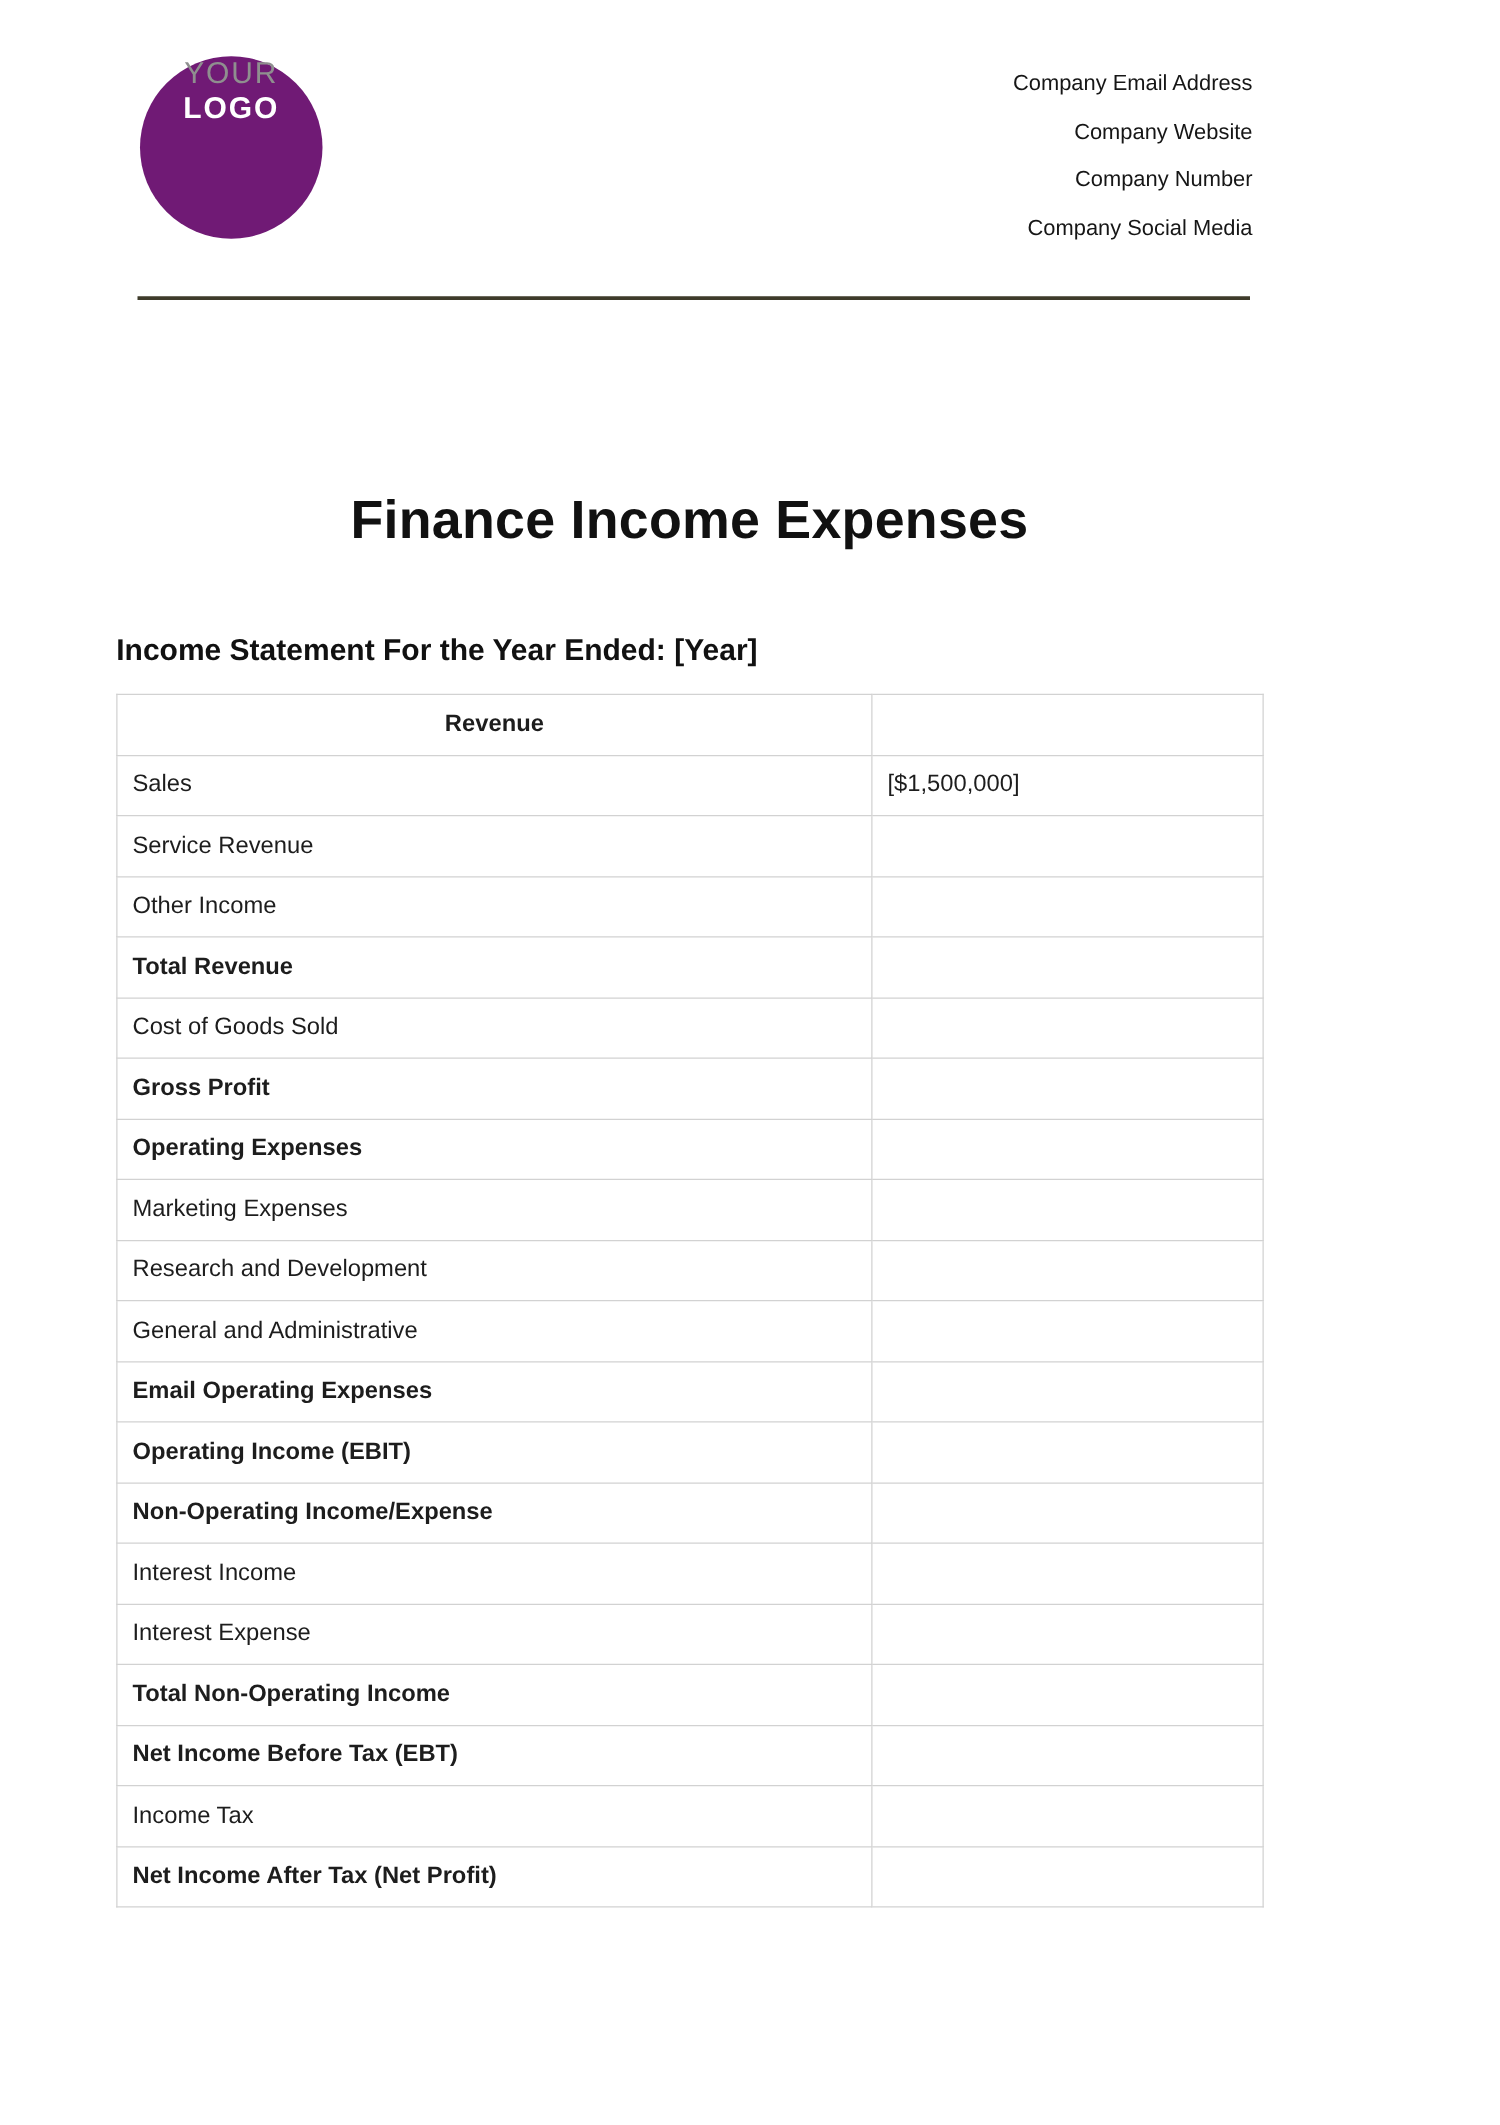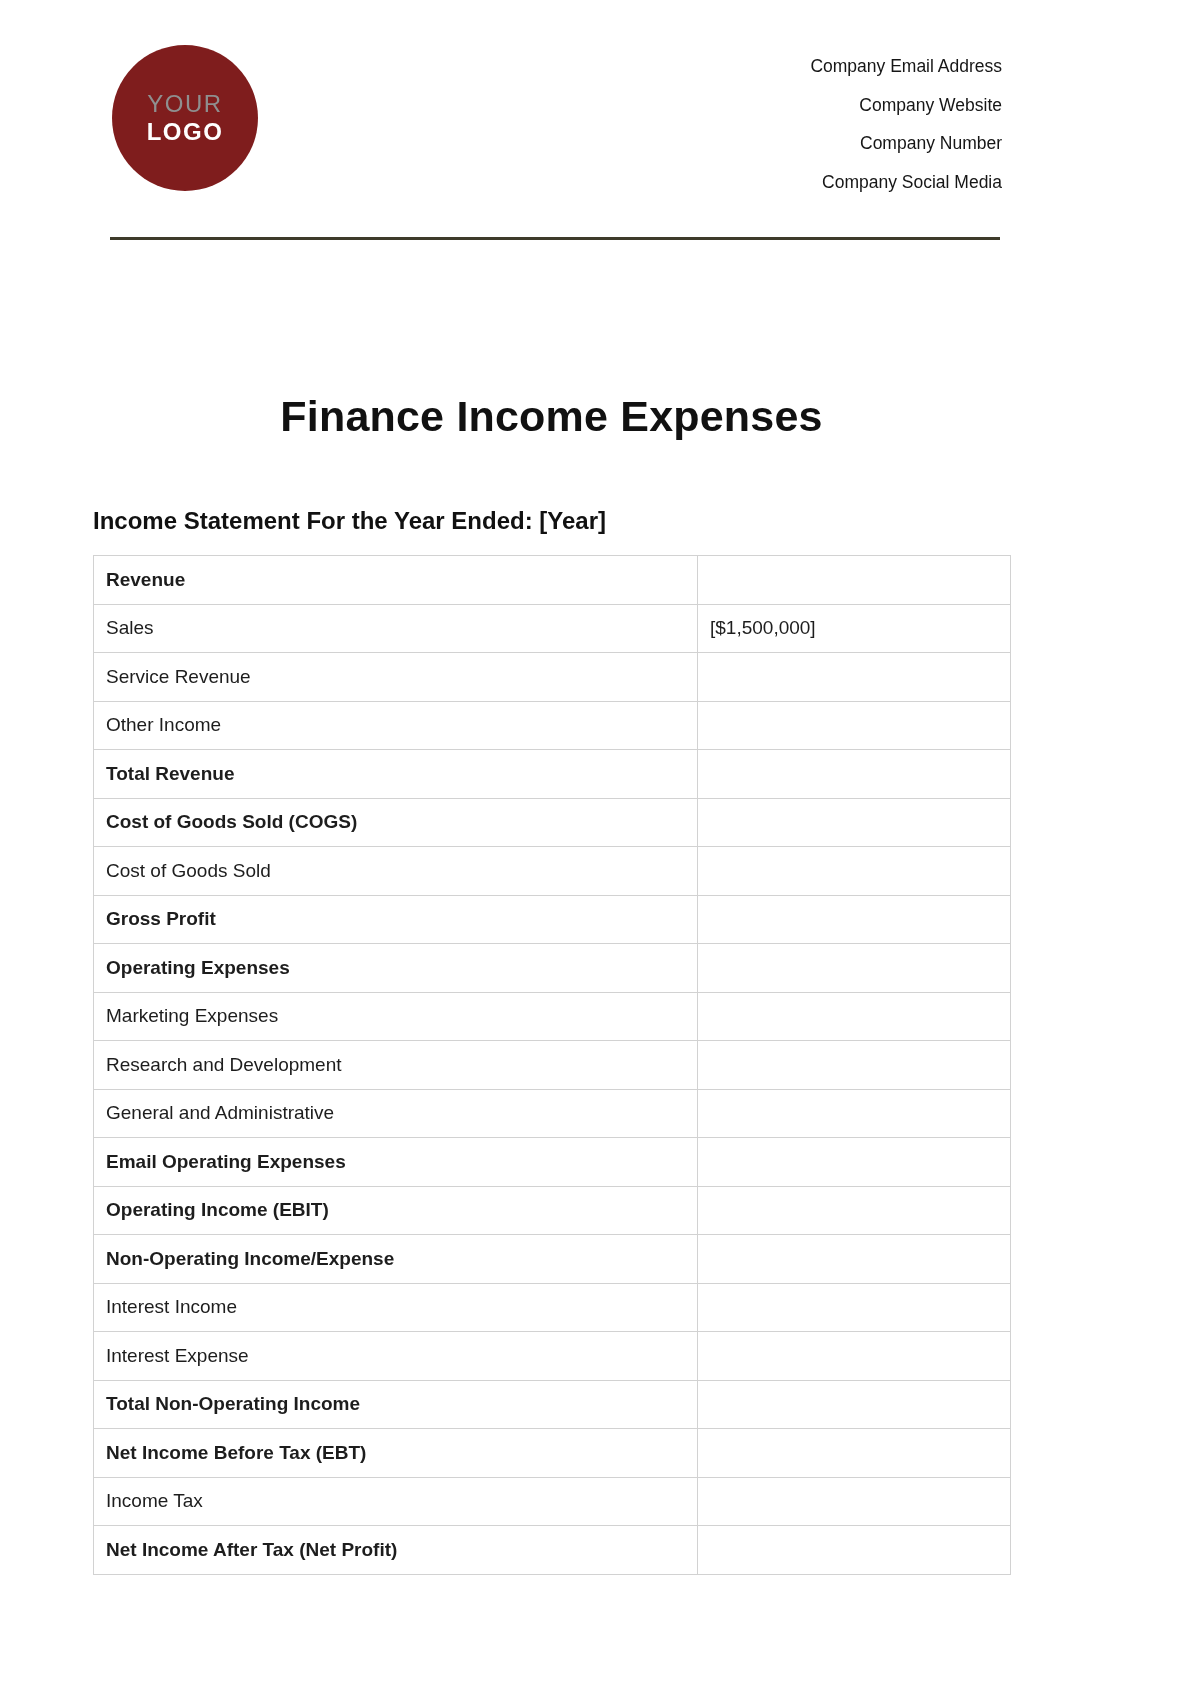--- a/index.html
+++ b/index.html
@@ -22,25 +22,25 @@
   .header {
     display: flex;
     justify-content: space-between;
     align-items: flex-start;
     padding: 45px 198px 0 112px;
   }
   .logo {
     width: 146px;
     height: 146px;
     border-radius: 50%;
-    background: #7f1d1d;
+    background: #701a75;
     display: flex;
     flex-direction: column;
     align-items: center;
-    justify-content: center;
+    justify-content: flex-start;
     line-height: 1.15;
     flex: 0 0 auto;
   }
   .logo-your {
     color: #8f8f8f;
     font-size: 24px;
     font-weight: 400;
     letter-spacing: 1.5px;
   }
   .logo-logo {
@@ -96,20 +96,21 @@
     padding: 0 12px;
     vertical-align: middle;
     text-align: left;
     font-weight: 400;
     background: #ffffff;
     overflow: hidden;
     white-space: nowrap;
   }
   .income-table th.th-revenue {
     width: 604px;
+    text-align: center;
     font-weight: 700;
   }
   .income-table th.th-value {
     width: 313px;
   }
   .income-table td.bold {
     font-weight: 700;
   }
 </style>
 </head>
@@ -154,24 +155,20 @@
         </tr>
         <tr>
           <td class="cell-label">Other Income</td>
           <td class="cell-value"></td>
         </tr>
         <tr>
           <td class="cell-label bold">Total Revenue</td>
           <td class="cell-value"></td>
         </tr>
         <tr>
-          <td class="cell-label bold">Cost of Goods Sold (COGS)</td>
-          <td class="cell-value"></td>
-        </tr>
-        <tr>
           <td class="cell-label">Cost of Goods Sold</td>
           <td class="cell-value"></td>
         </tr>
         <tr>
           <td class="cell-label bold">Gross Profit</td>
           <td class="cell-value"></td>
         </tr>
         <tr>
           <td class="cell-label bold">Operating Expenses</td>
           <td class="cell-value"></td>

